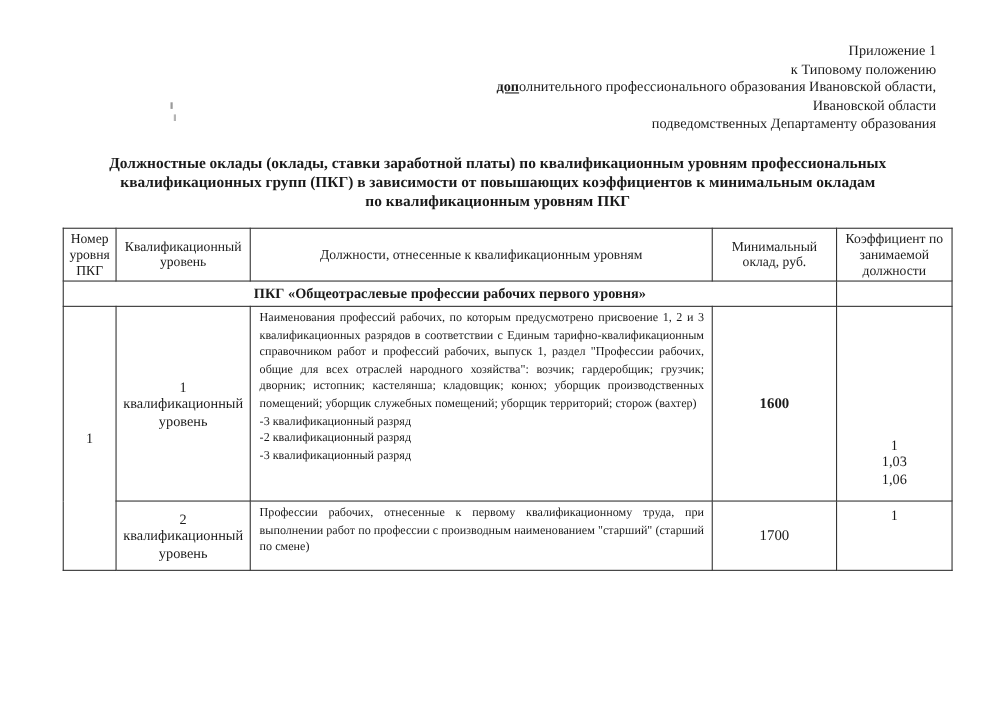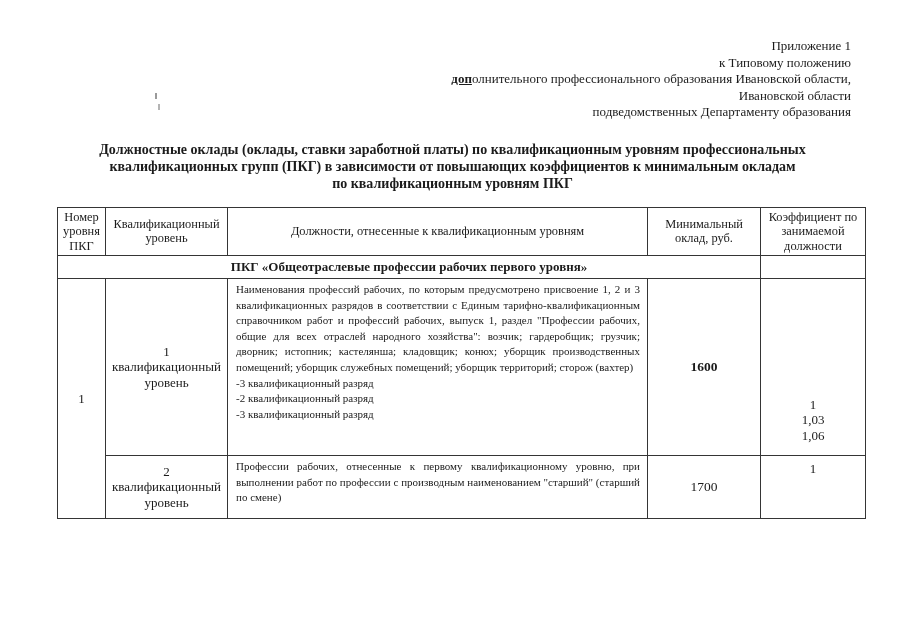--- a/index.html
+++ b/index.html
@@ -169,21 +169,21 @@
           <div>1,03</div>
           <div>1,06</div>
         </td>
       </tr>
       <tr class="data-row-2">
         <td class="cell-level">
           <div>2</div>
           <div>квалификационный уровень</div>
         </td>
         <td class="cell-duties">
-          <div class="just">Профессии рабочих, отнесенные к первому  квалификационному уровню, при выполнении работ по профессии с производным наименованием "старший" (старший по смене)</div>
+          <div class="just">Профессии рабочих, отнесенные к первому  квалификационному труда, при выполнении работ по профессии с производным наименованием "старший" (старший по смене)</div>
         </td>
         <td class="cell-salary">1700</td>
         <td class="cell-coef align-top">
           <div>1</div>
         </td>
       </tr>
     </tbody>
   </table>
 
 </div>

